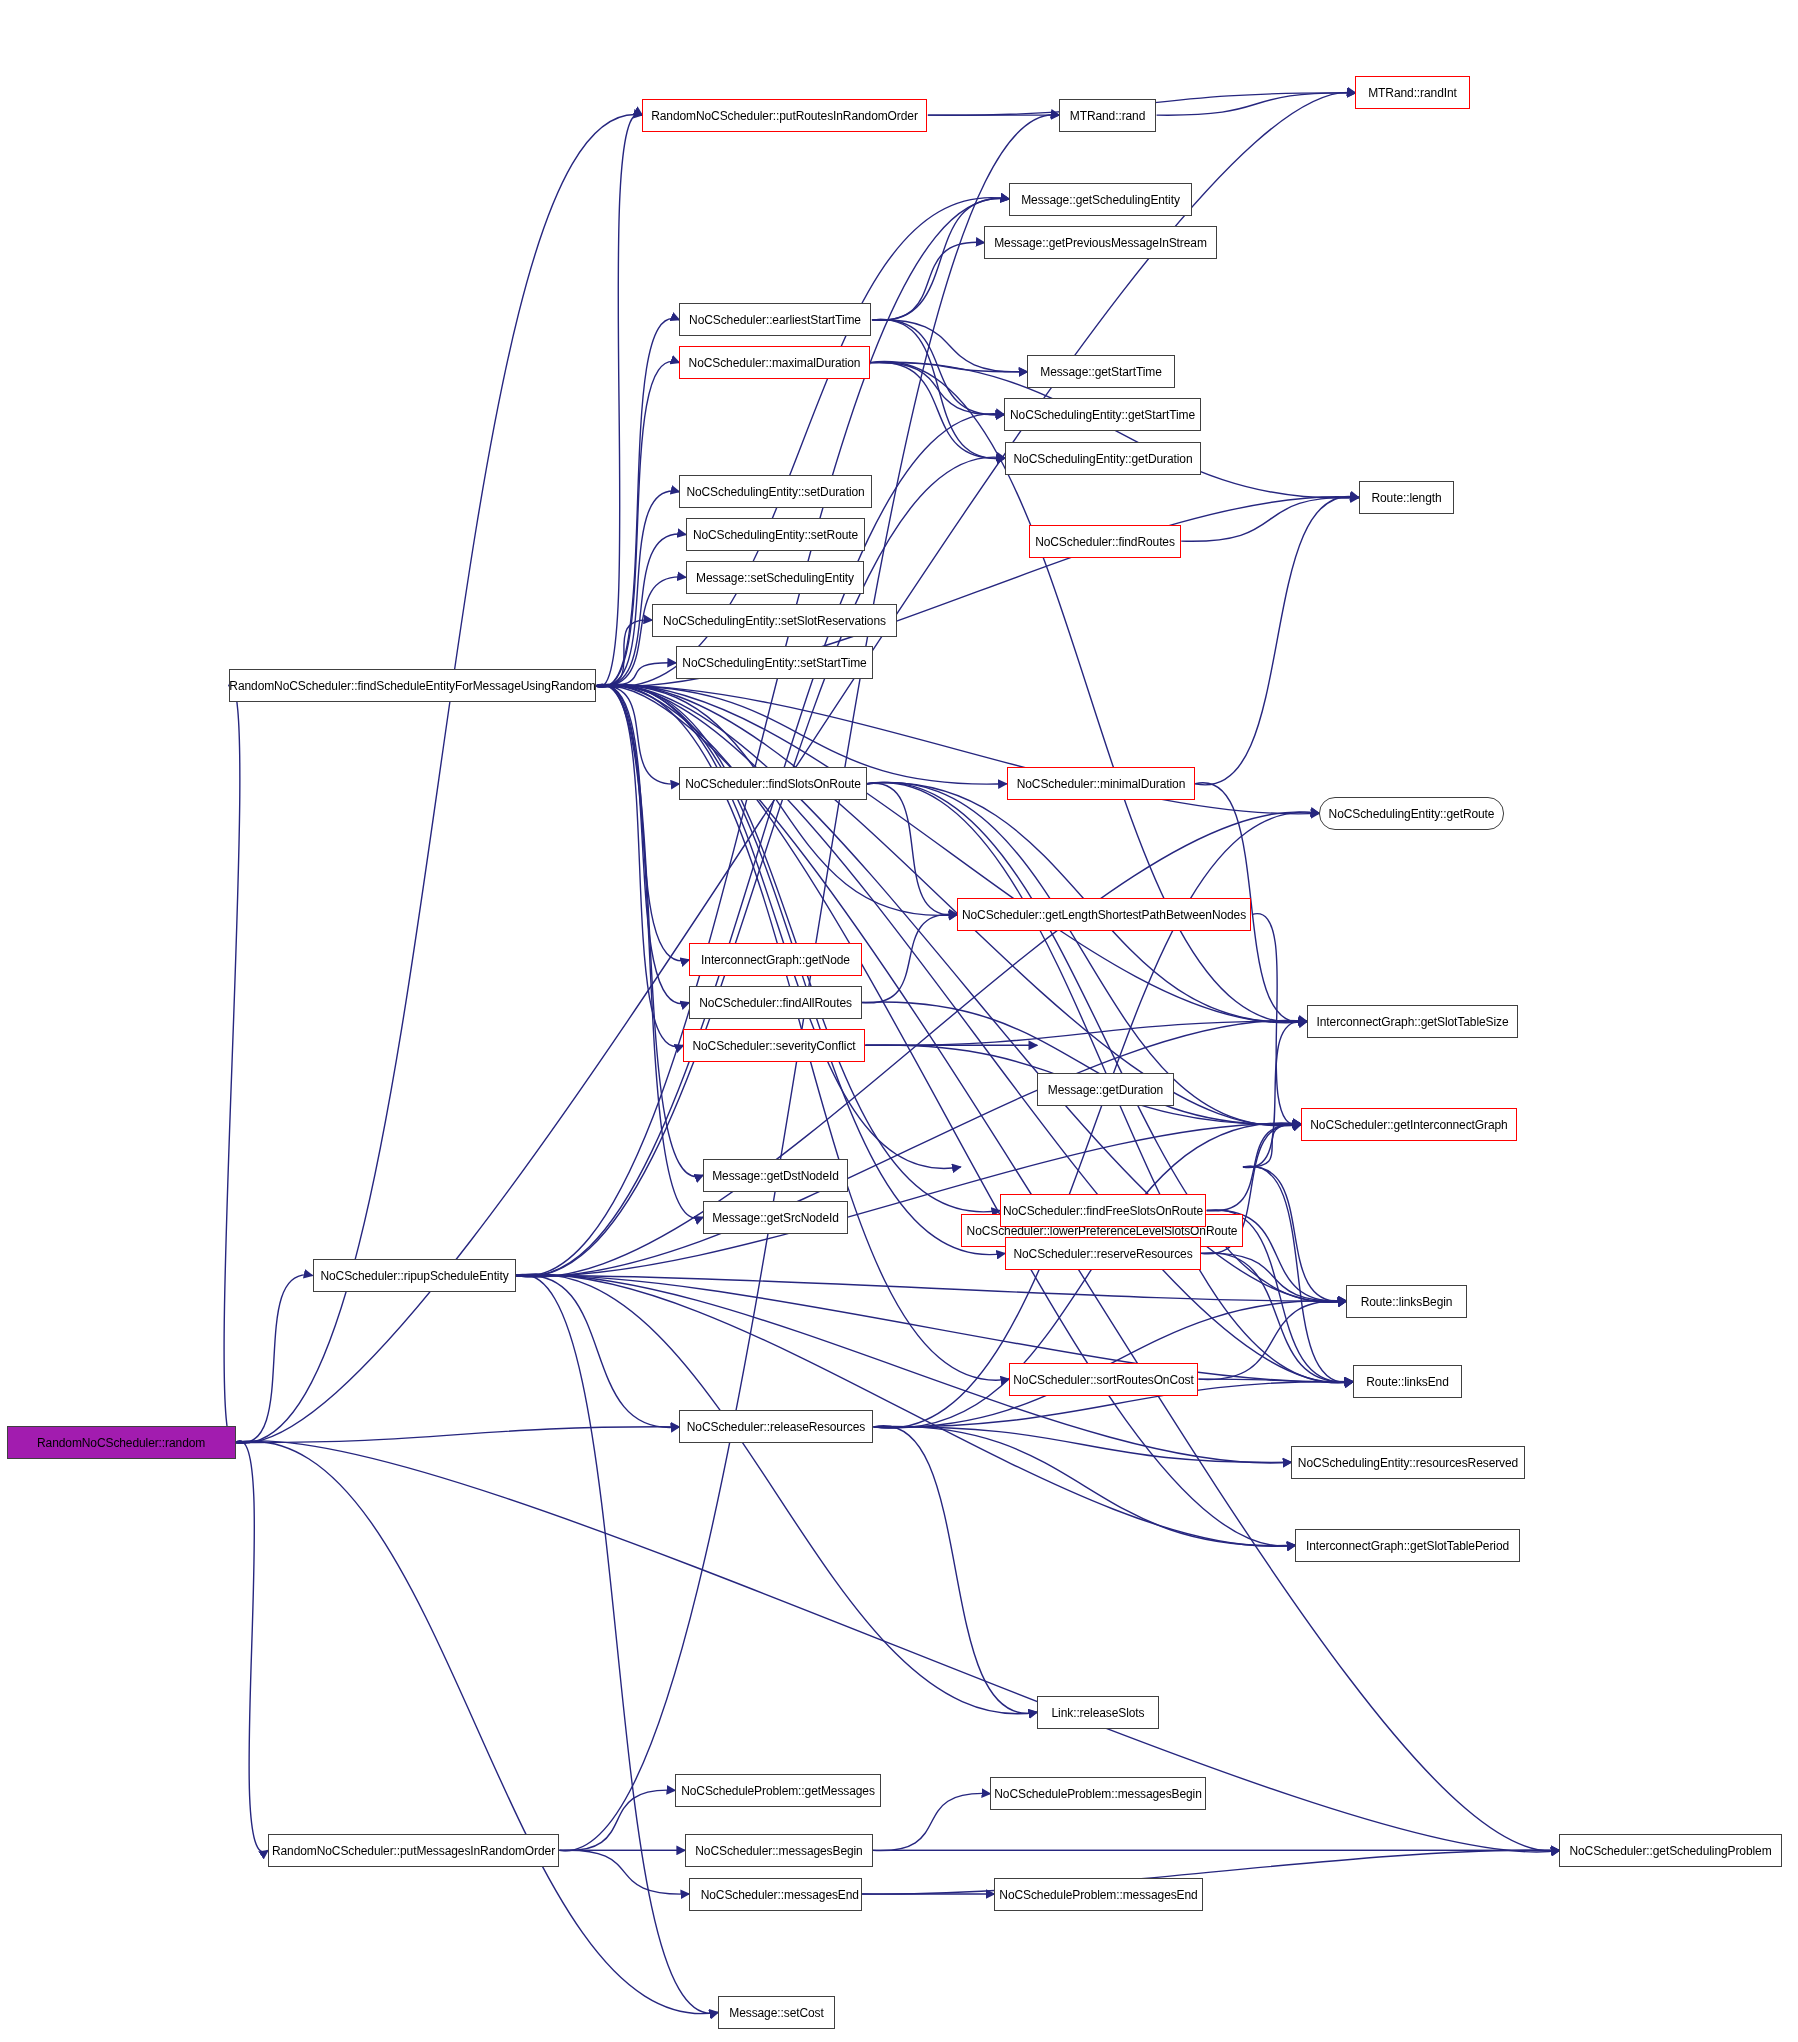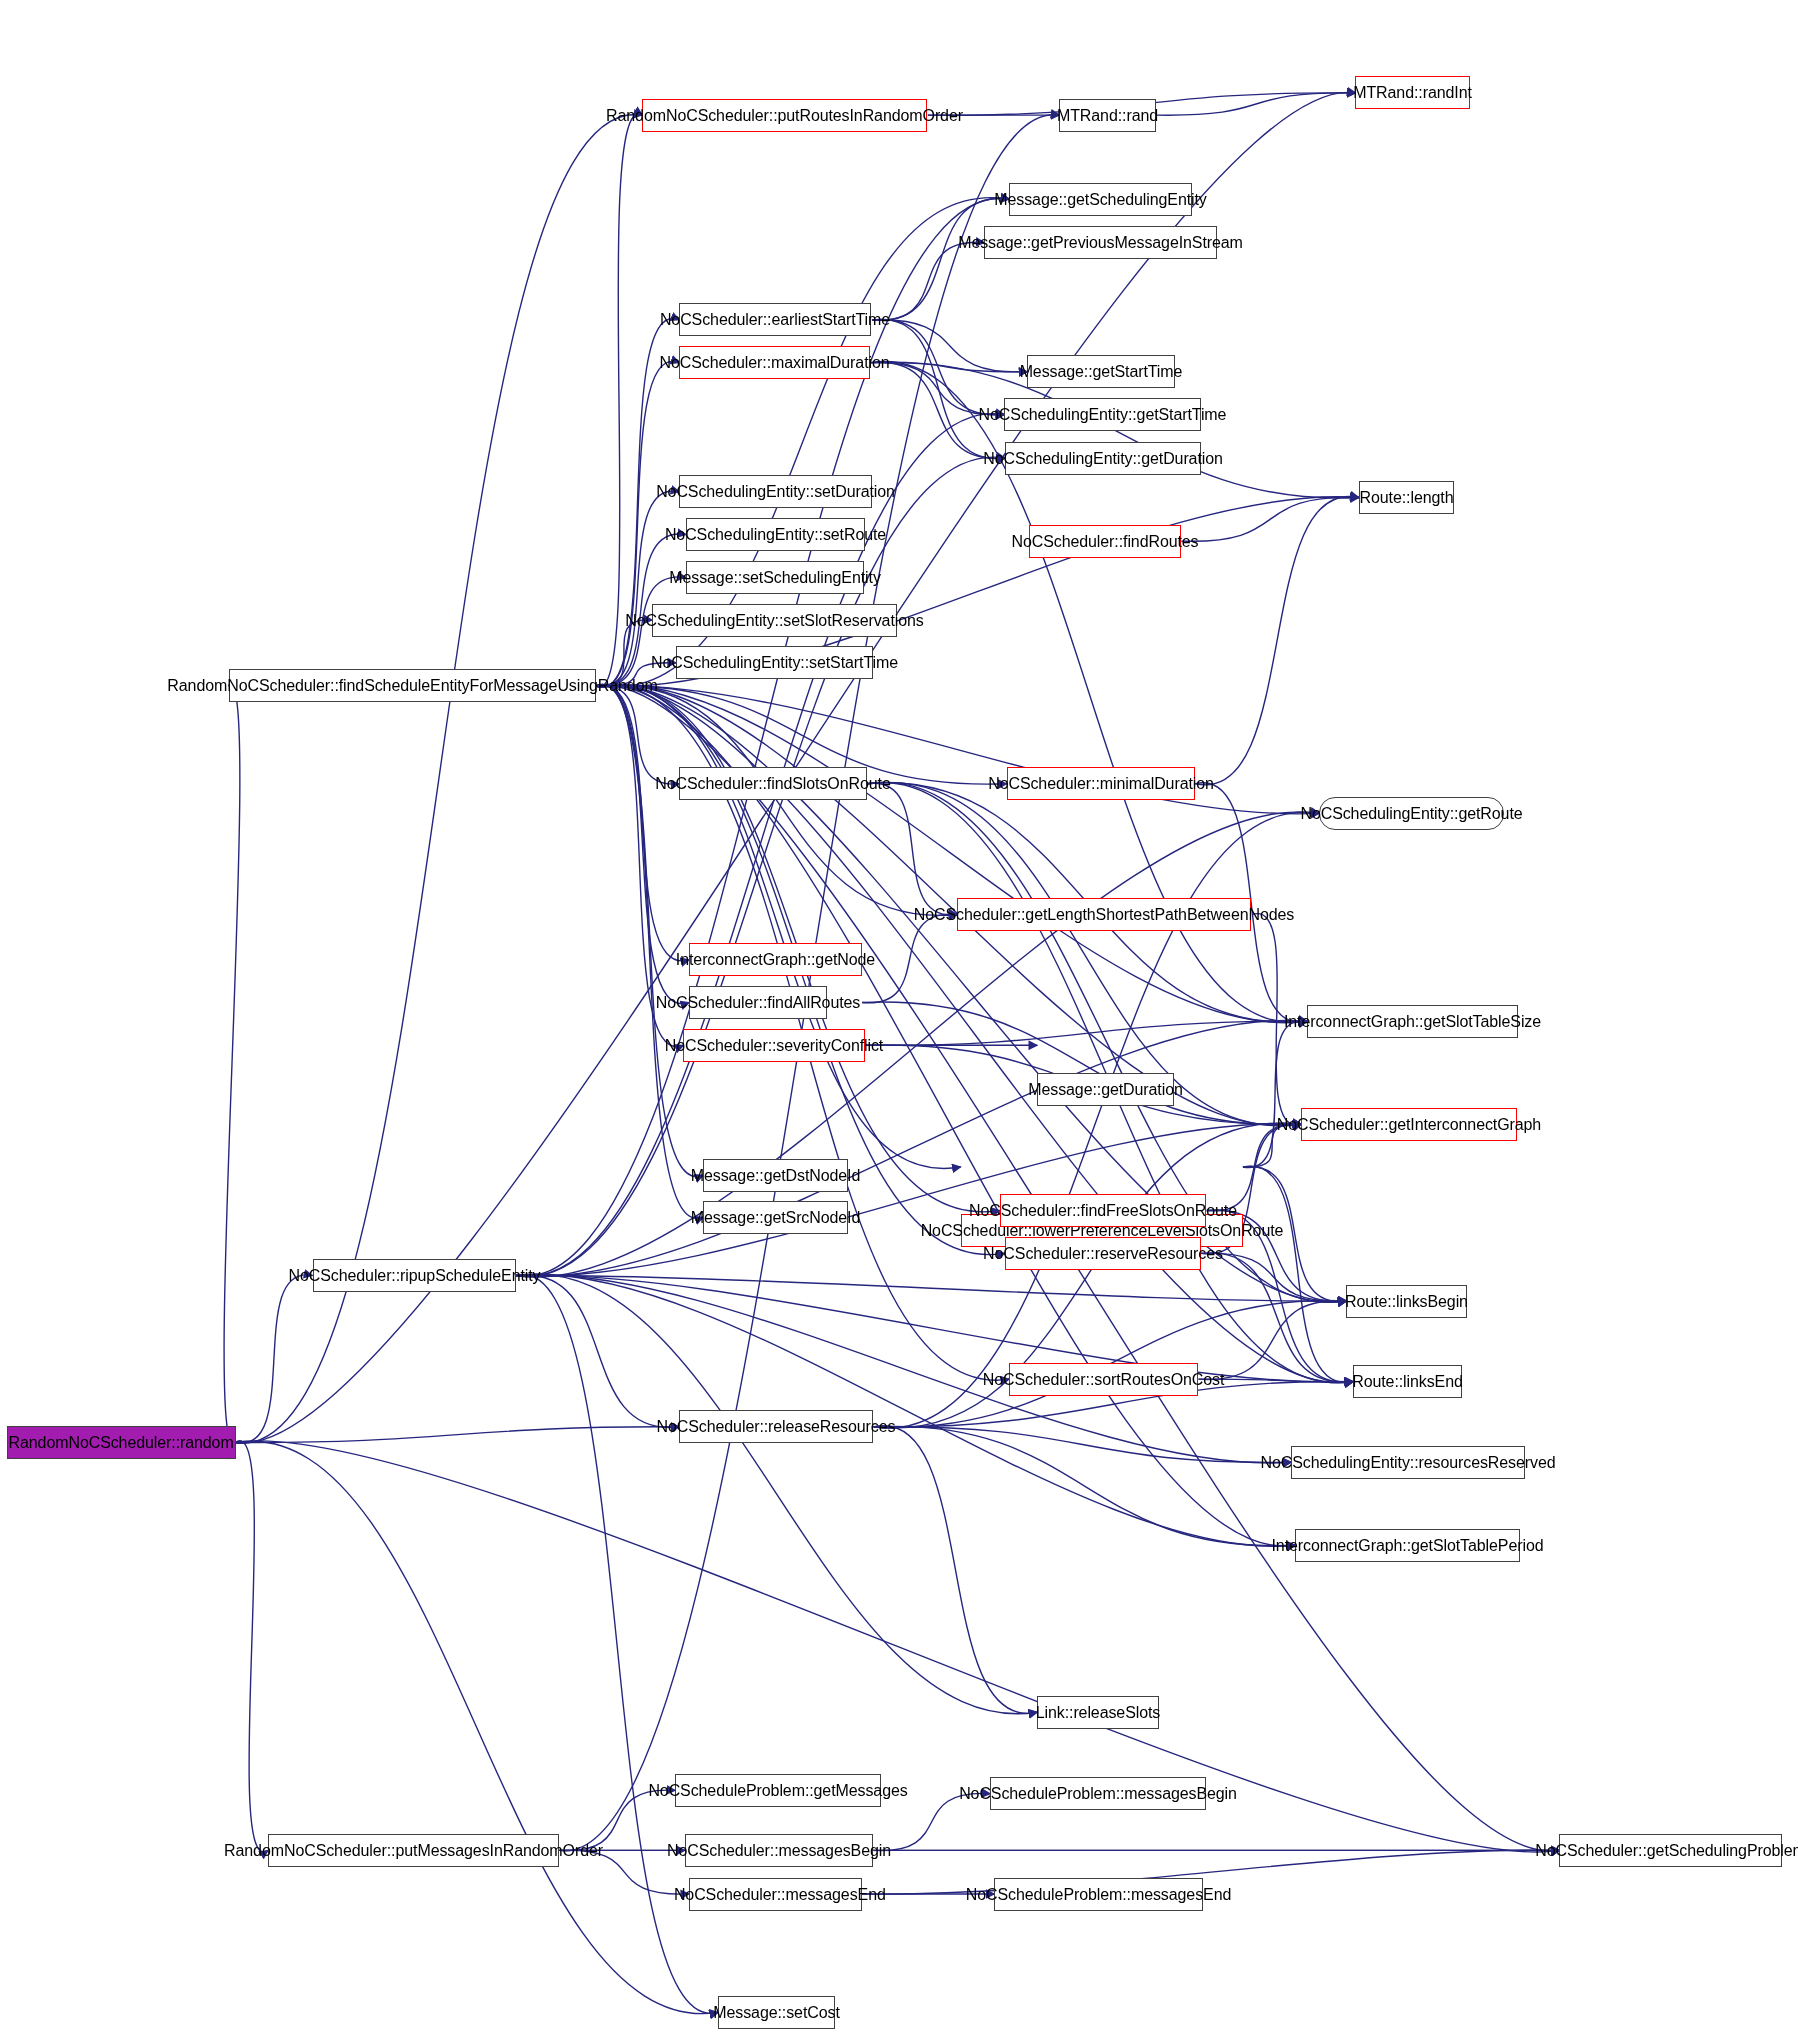--- a/index.html
+++ b/index.html
@@ -26,21 +26,21 @@
   }
   .node {
     position: absolute;
     box-sizing: border-box;
     display: flex;
     align-items: center;
     justify-content: center;
     white-space: nowrap;
     background: #ffffff;
     border: 1.3px solid #404040;
-    font-size: 16px;
+    font-size: 12px;
     line-height: 1;
     color: #000000;
     letter-spacing: -0.1px;
     padding: 0 7.4px;
     z-index: 5;
   }
   .node.red {
     border-color: #ff0000;
     border-width: 1.5px;
   }
@@ -237,21 +237,21 @@
       </div>
       <div class="node" style="left: 1319px; top: 797px; width: 185px; height: 33px; border-radius: 16px;">
         <span class="node-label">NoCSchedulingEntity::getRoute</span>
       </div>
       <div class="node red" style="left: 957px; top: 898px; width: 294px; height: 33px;">
         <span class="node-label">NoCScheduler::getLengthShortestPathBetweenNodes</span>
       </div>
       <div class="node red" style="left: 689px; top: 943px; width: 173px; height: 33px;">
         <span class="node-label">InterconnectGraph::getNode</span>
       </div>
-      <div class="node" style="left: 689px; top: 986px; width: 138px; height: 33px;">
+      <div class="node" style="left: 689px; top: 986px; width: 173px; height: 33px;">
         <span class="node-label">NoCScheduler::findAllRoutes</span>
       </div>
       <div class="node red" style="left: 683px; top: 1029px; width: 182px; height: 33px;">
         <span class="node-label">NoCScheduler::severityConflict</span>
       </div>
       <div class="node" style="left: 1037px; top: 1029px; width: 137px; height: 33px; margin-top: 44px;">
         <span class="node-label">Message::getDuration</span>
       </div>
       <div class="node" style="left: 1307px; top: 1005px; width: 211px; height: 33px;">
         <span class="node-label">InterconnectGraph::getSlotTableSize</span>

